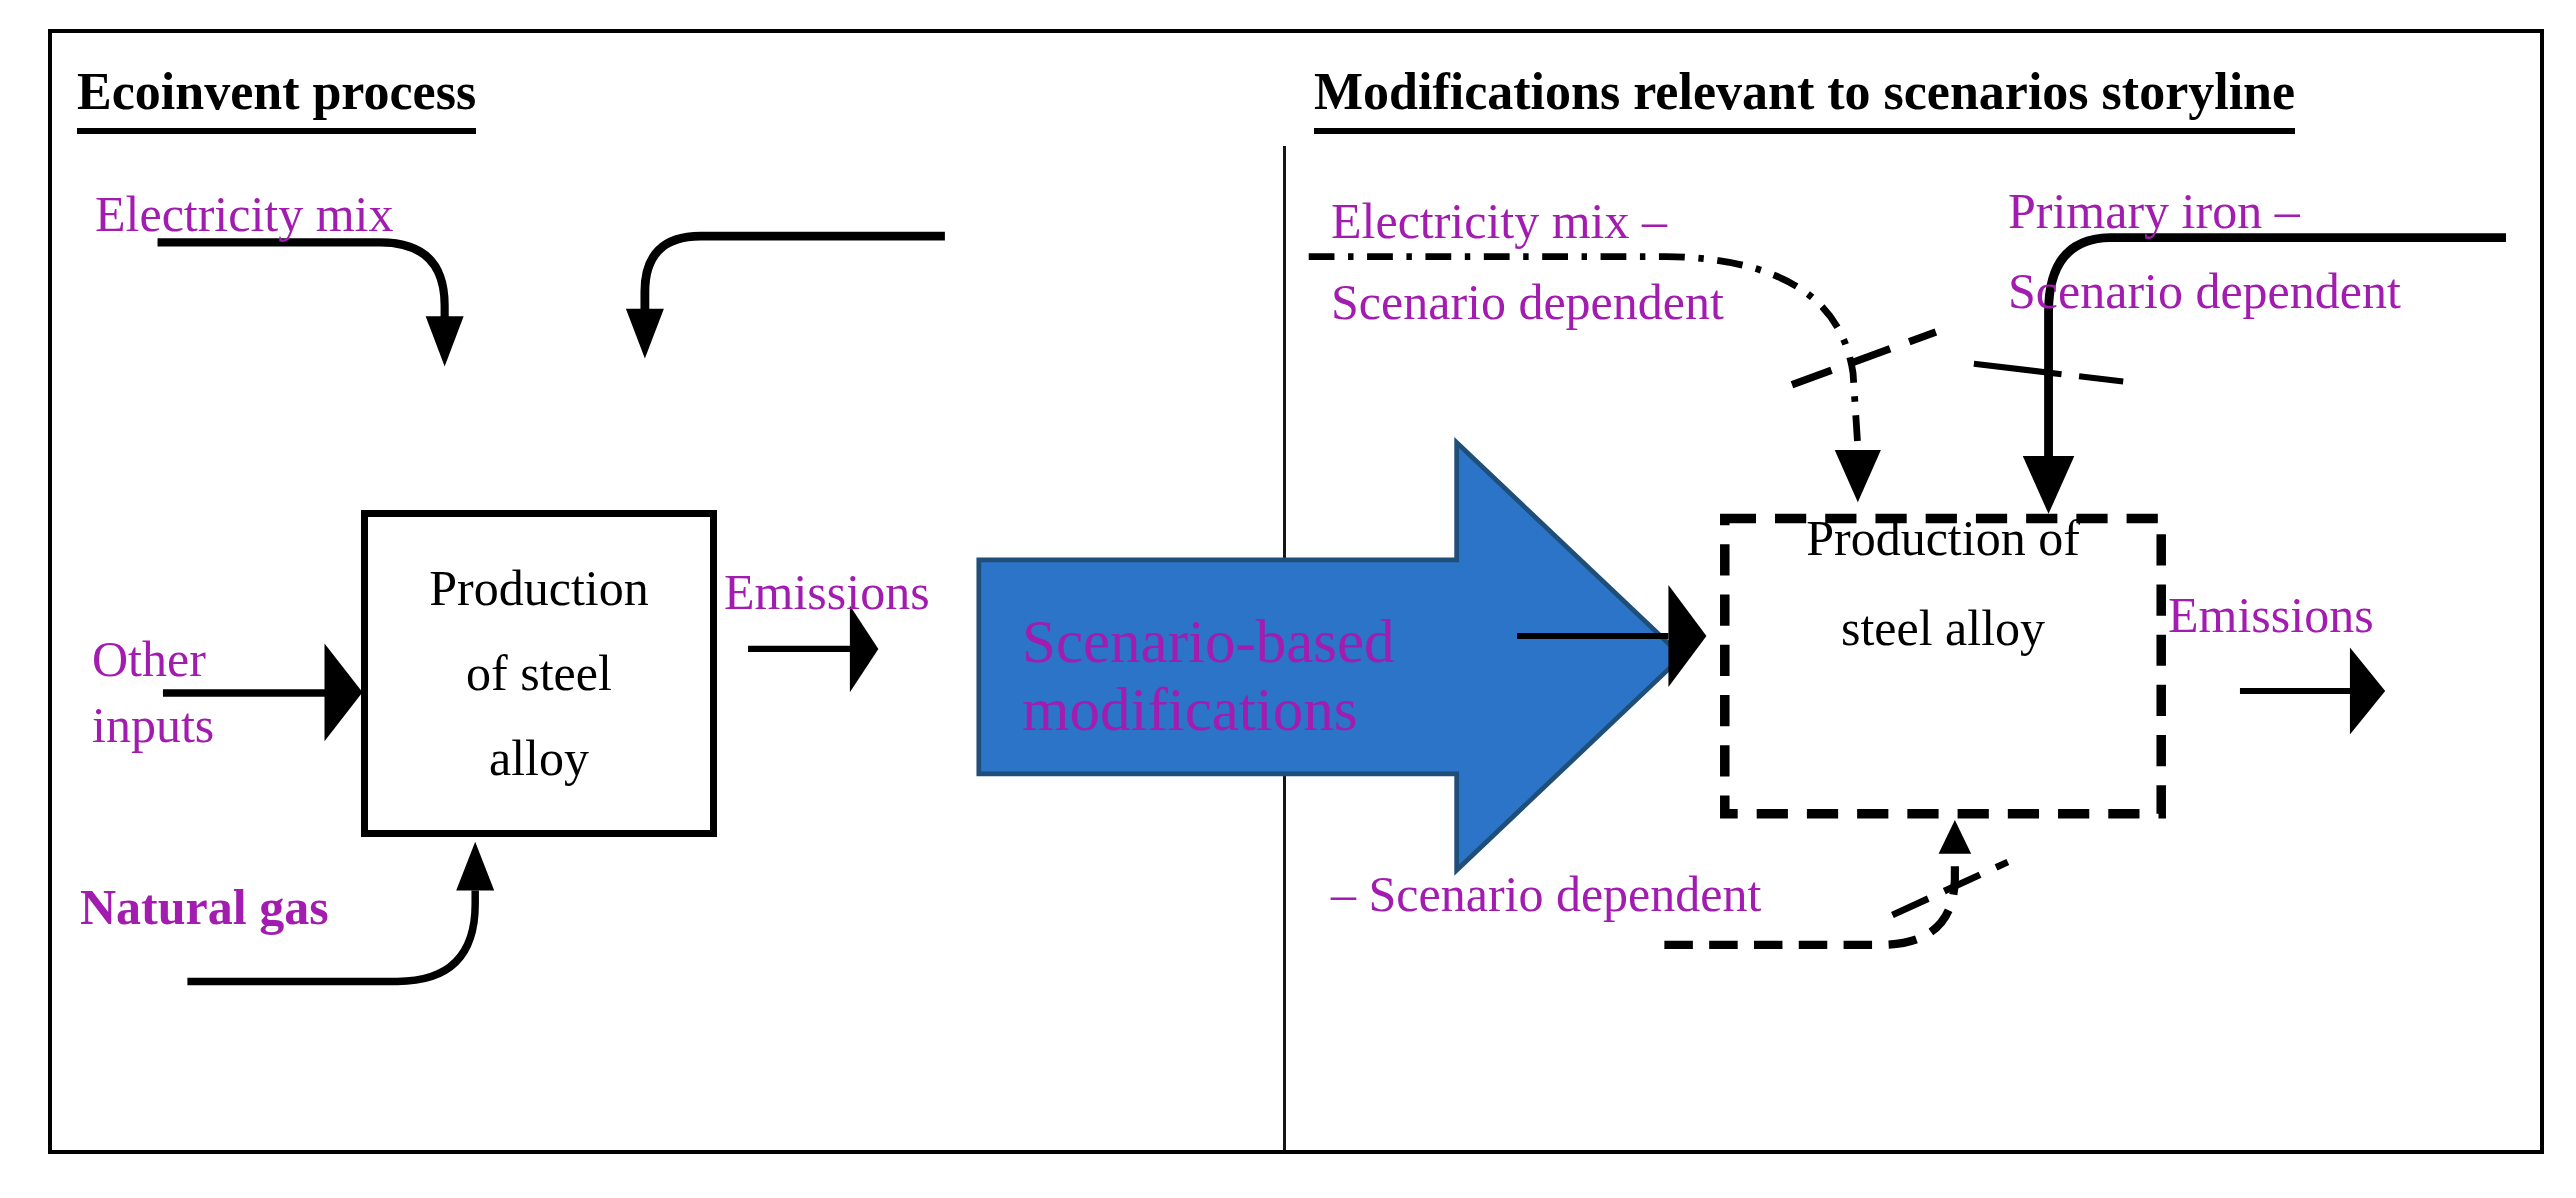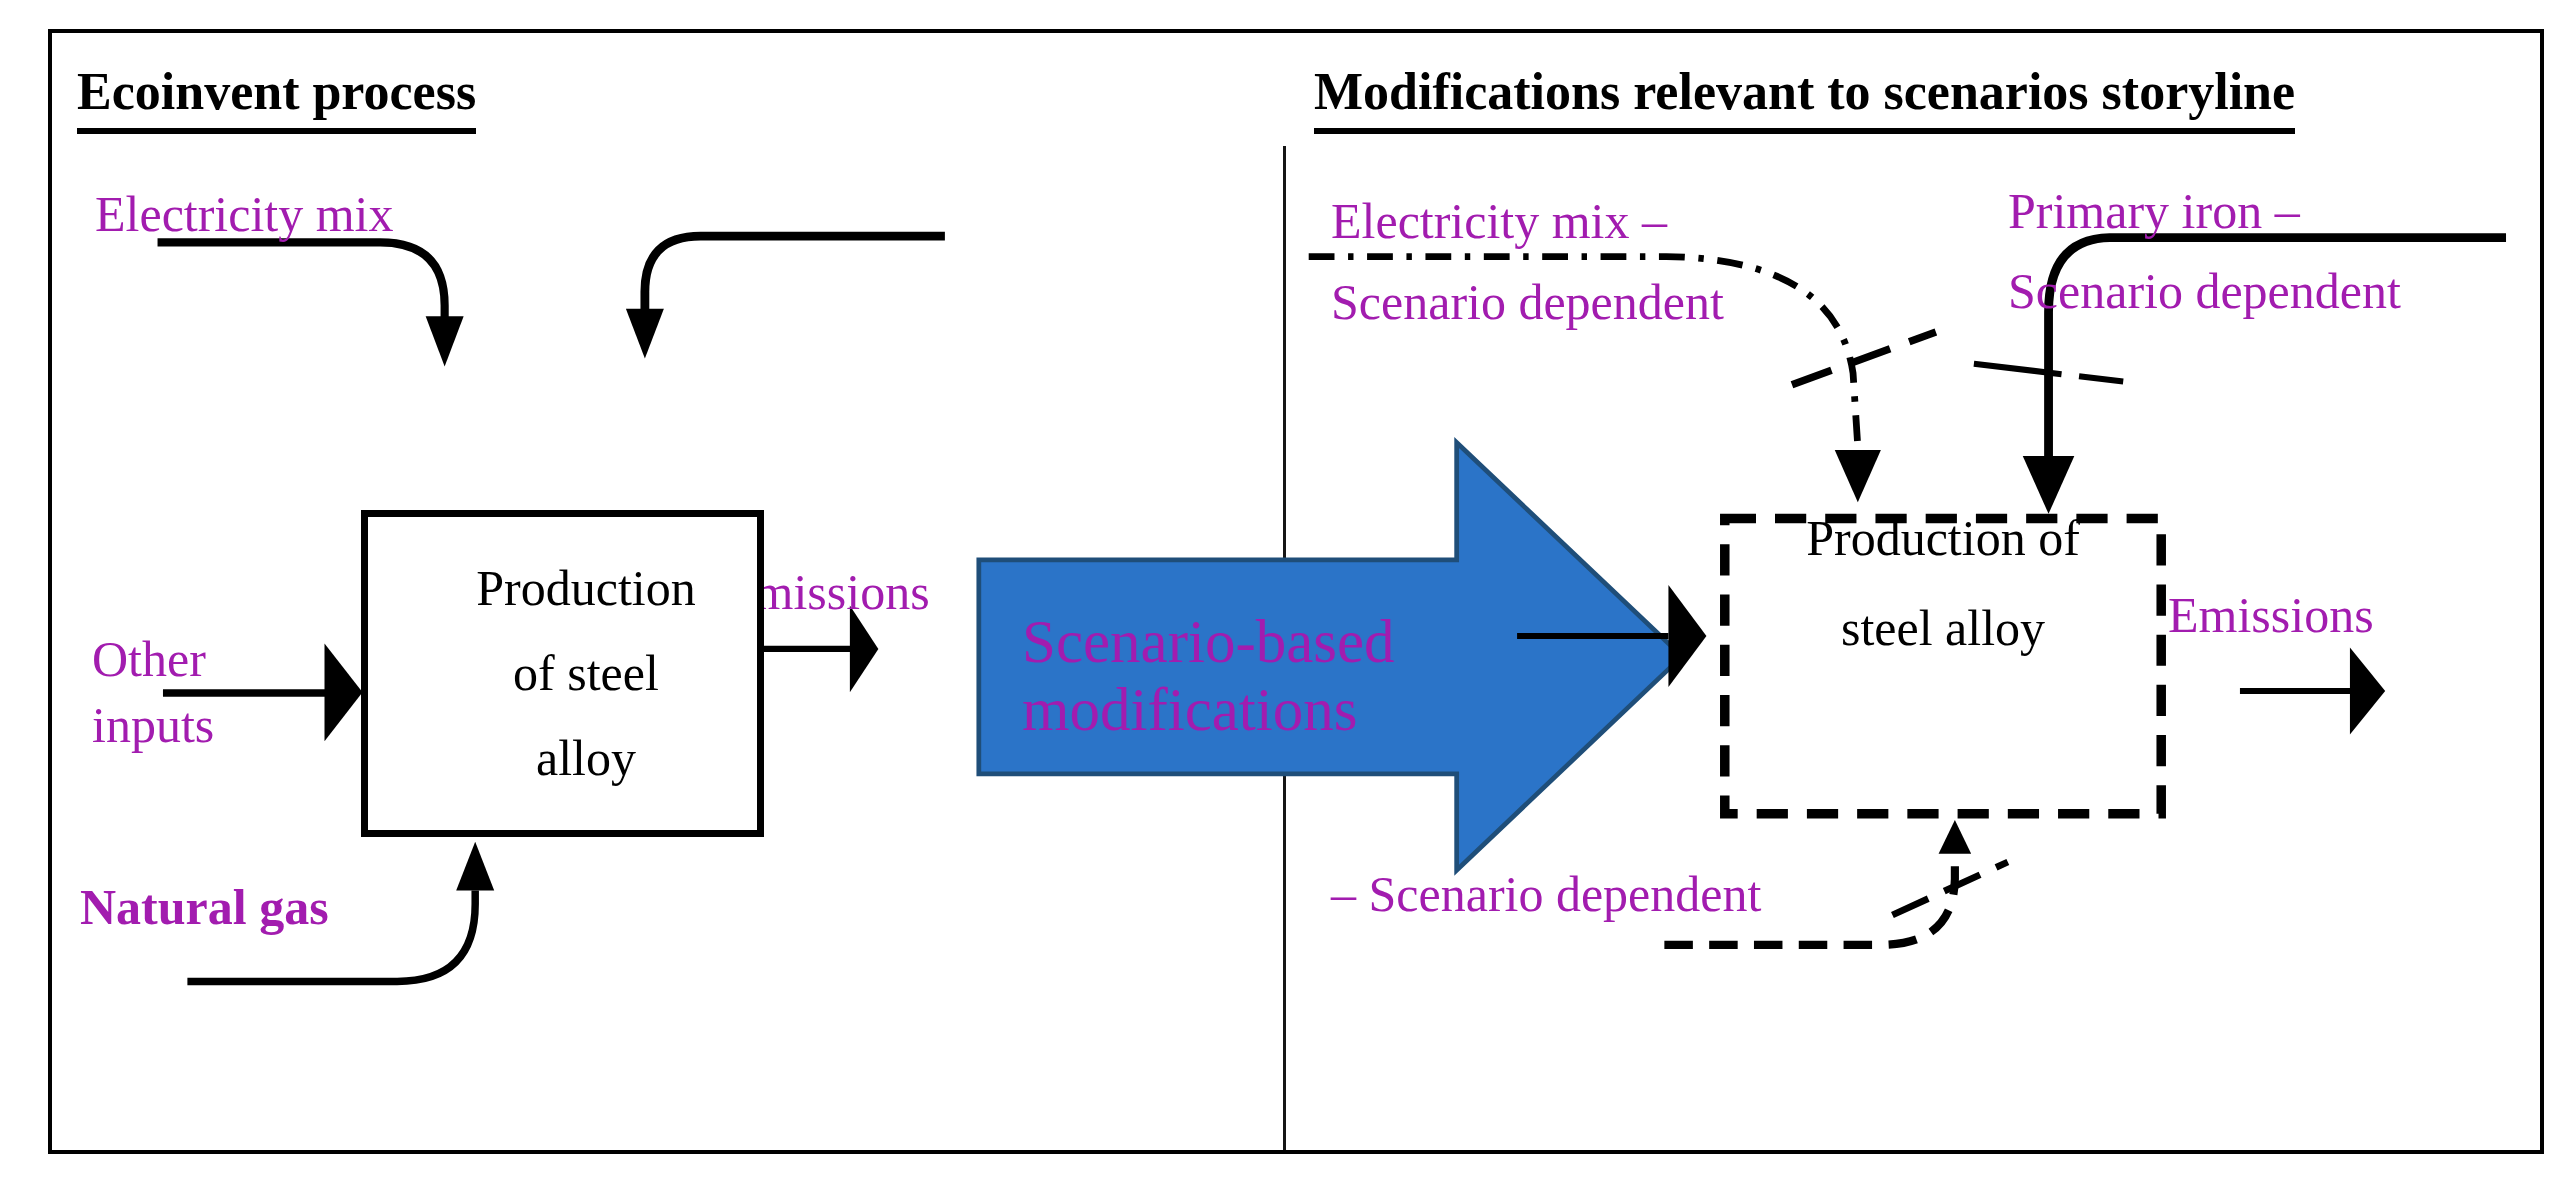--- a/index.html
+++ b/index.html
@@ -7,21 +7,21 @@
   #stage { position: absolute; left: 0; top: 0; width: 2576px; height: 1198px; background: #ffffff; overflow: hidden; }
 
   .abs { position: absolute; }
   .txt { color: #a21caf; font-size: 50px; line-height: 1.32; white-space: nowrap; }
   .title { font-size: 52px; font-weight: bold; border-bottom: 6.1px solid #000; padding-bottom: 7px; white-space: nowrap; }
 
   #outer-frame { left: 48px; top: 28.5px; width: 2488px; height: 1117px; border: 4.1px solid #000; background: #fff; }
   #panel-divider { left: 1283px; top: 146px; width: 2.7px; height: 1004px; background: #161616; }
 
   #left-box { left: 361px; top: 510px; width: 342px; height: 313px; border: 7.5px solid #000; background: #fff;
-              display: flex; flex-direction: column; align-items: center; justify-content: center; text-align: center; padding-left: 47px; }
+              display: flex; flex-direction: column; align-items: center; justify-content: center; text-align: center; }
   #left-box .bl { font-size: 50px; line-height: 85px; }
 
   #right-box-text { left: 1725px; top: 493px; width: 436px; height: 295px;
               display: flex; flex-direction: column; align-items: center; text-align: center; }
   #right-box-text .bl { font-size: 50px; line-height: 90px; }
 
   #blue-arrow-label { left: 1022px; top: 608px; color: #a21caf; font-size: 61px; line-height: 68px; }
 
   svg.layer { position: absolute; left: 0; top: 0; width: 2576px; height: 1198px; }
 </style>

